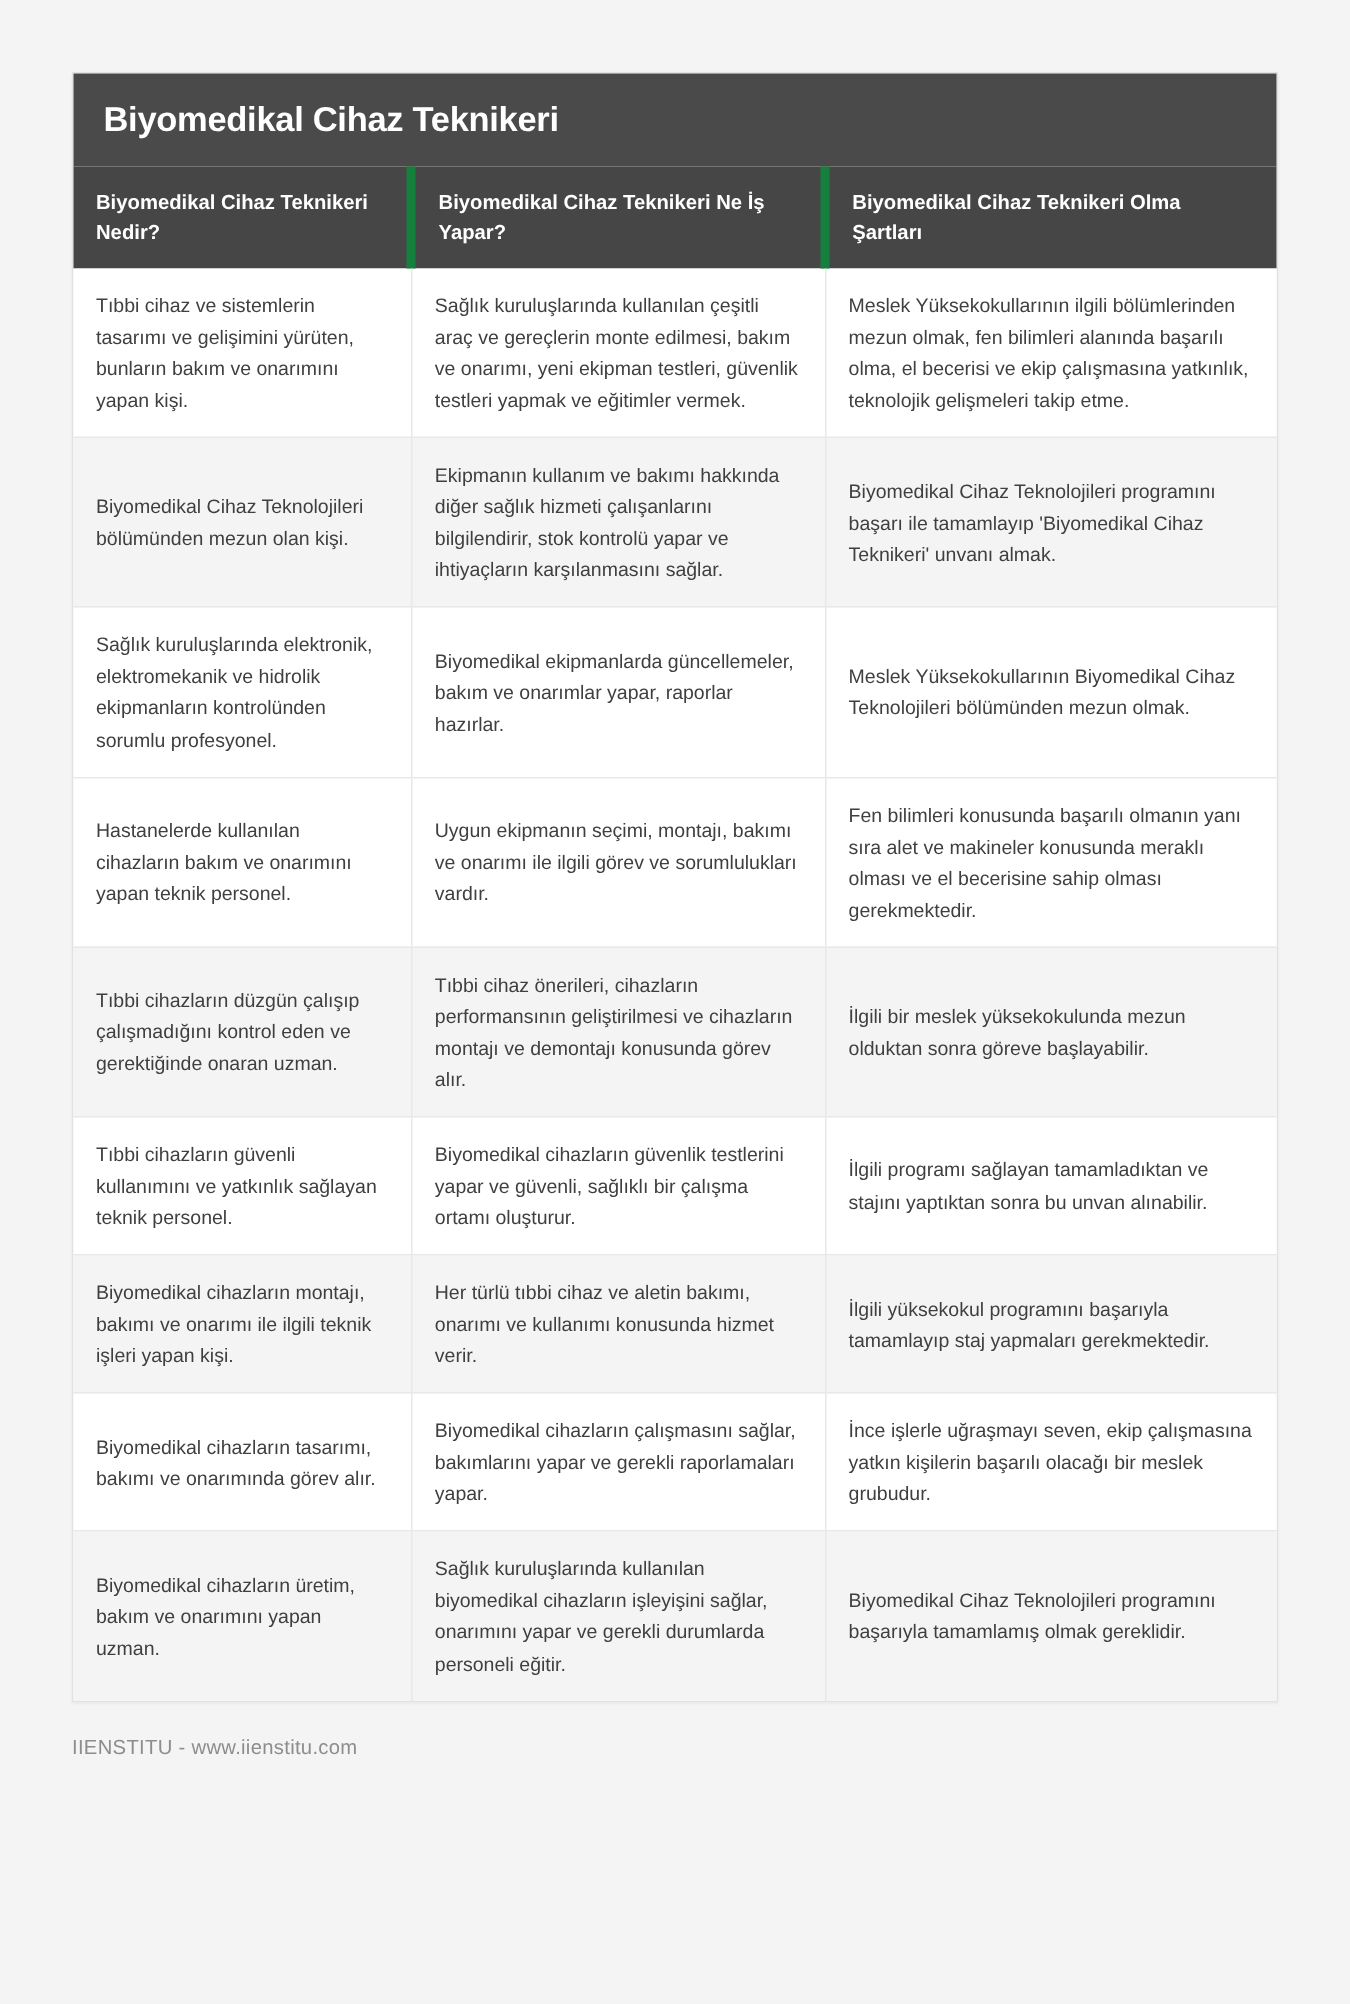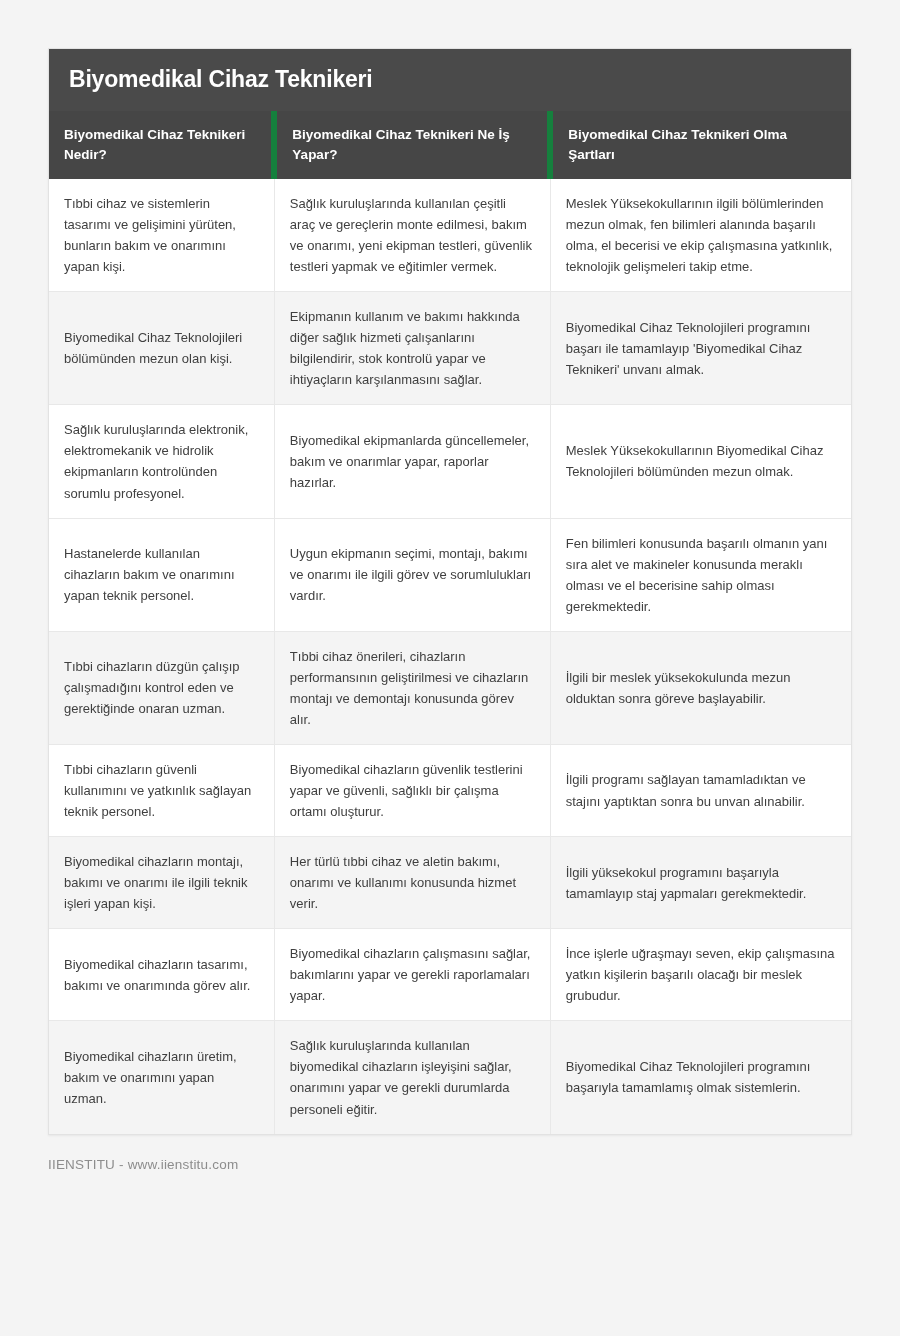--- a/index.html
+++ b/index.html
@@ -153,21 +153,21 @@
             <td>İlgili yüksekokul programını başarıyla tamamlayıp staj yapmaları gerekmektedir.</td>
           </tr>
           <tr class="plain">
             <td>Biyomedikal cihazların tasarımı, bakımı ve onarımında görev alır.</td>
             <td>Biyomedikal cihazların çalışmasını sağlar, bakımlarını yapar ve gerekli raporlamaları yapar.</td>
             <td>İnce işlerle uğraşmayı seven, ekip çalışmasına yatkın kişilerin başarılı olacağı bir meslek grubudur.</td>
           </tr>
           <tr class="alt">
             <td>Biyomedikal cihazların üretim, bakım ve onarımını yapan uzman.</td>
             <td>Sağlık kuruluşlarında kullanılan biyomedikal cihazların işleyişini sağlar, onarımını yapar ve gerekli durumlarda personeli eğitir.</td>
-            <td>Biyomedikal Cihaz Teknolojileri programını başarıyla tamamlamış olmak sistemlerin.</td>
+            <td>Biyomedikal Cihaz Teknolojileri programını başarıyla tamamlamış olmak gereklidir.</td>
           </tr>
         </tbody>
     </table>
 
   </div>
 
   <div class="footer">IIENSTITU - www.iienstitu.com</div>
 
 </div>
 

